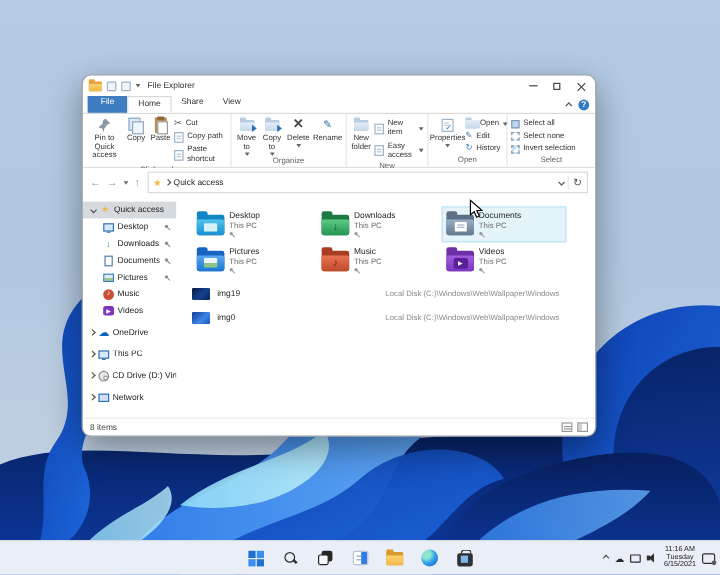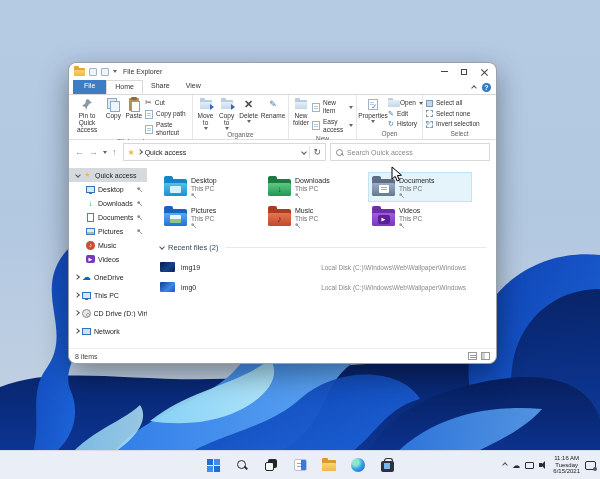--- a/index.html
+++ b/index.html
@@ -412,24 +412,20 @@
     </span>
     <div class="abox">
       <span class="star">★</span>
       <span class="chev r"></span>
       <span class="crumb">Quick access</span>
       <span class="sp"></span>
       <span class="chev d"></span>
       <span class="vr"></span>
       <span class="refresh">↻</span>
     </div>
-    <div class="sbox">
-      <span class="mag"></span>
-      <input type="text" placeholder="Search Quick access" style="">
-    </div>
   </div>
 
   <div class="main">
     <div class="side">
       <div class="srow-i sel">
         <span class="chev d" style="margin-left:1px"></span>
         <span class="sic star">★</span>
         <span class="lbl">Quick access</span>
       </div>
       <div class="srow-i lvl1">
@@ -600,25 +596,20 @@
               <b>Videos</b>
               <small>This PC</small>
           <svg width="5" height="5">
                 <circle cx="1.7" cy="1.7" r="1.4" fill="#9a9a9a"></circle>
                 <path d="M2.5 2.5L5 5" stroke="#9a9a9a" stroke-width="0.9"></path>
               </svg>
             </span>
         </div>
       </div>
 
-      <div class="sec-h" style="margin-top:8px">
-        <span class="chev d"></span>
-        <span>Recent files (2)</span>
-        <span class="rule"></span>
-      </div>
 
       <div class="files">
         <div class="frow">
           <span class="thumb t19"></span>
           <span class="fname">img19</span>
           <span class="fpath">Local Disk (C:)\Windows\Web\Wallpaper\Windows</span>
         </div>
         <div class="frow">
           <span class="thumb t0"></span>
           <span class="fname">img0</span>

